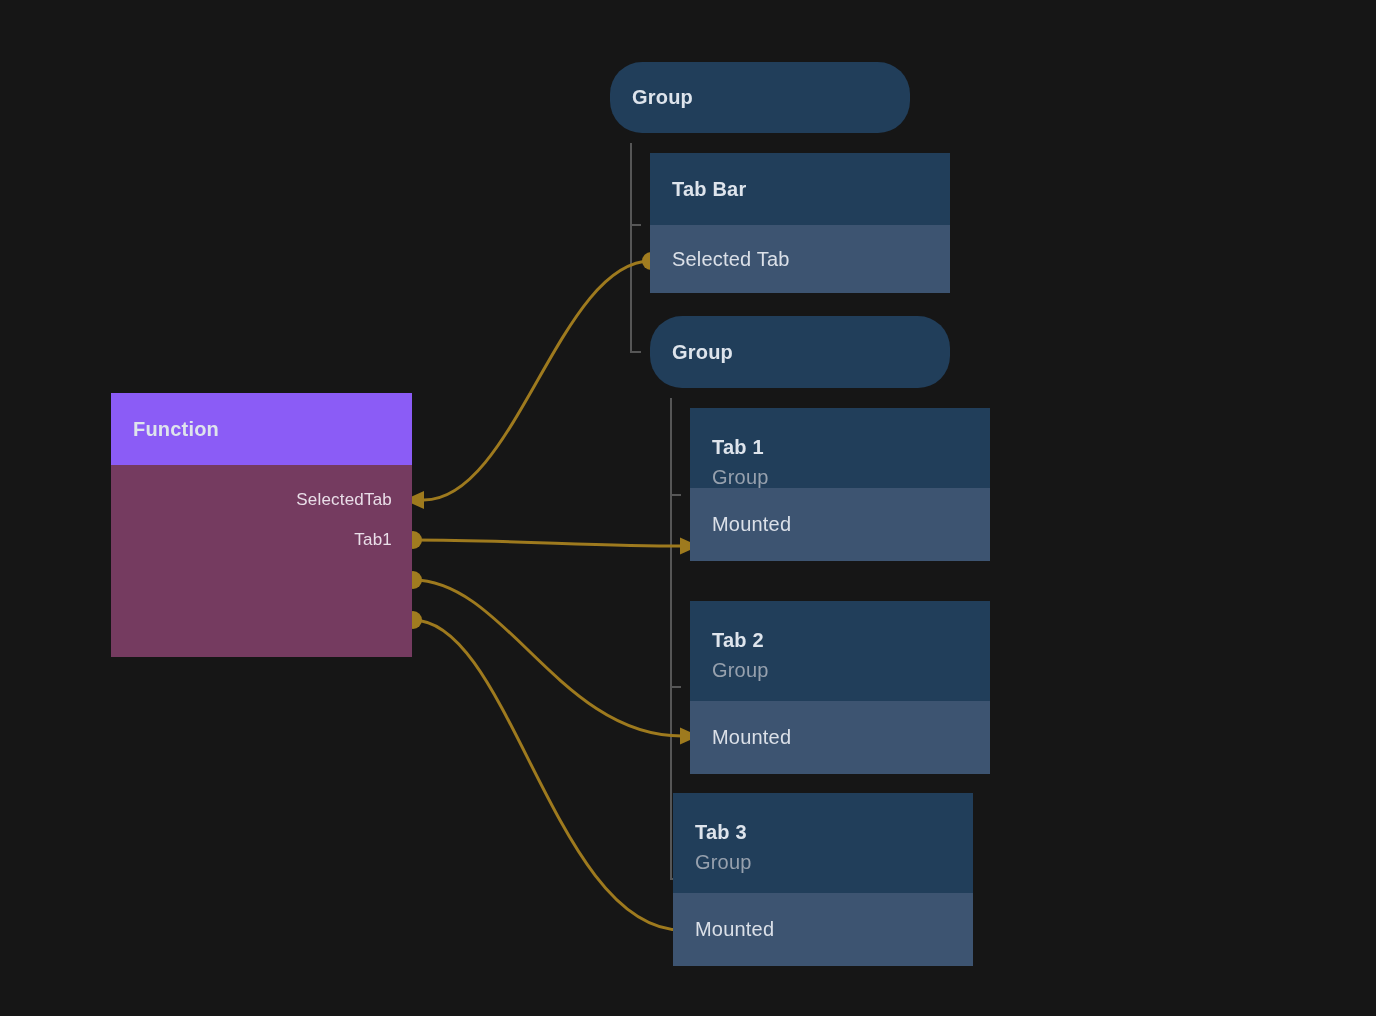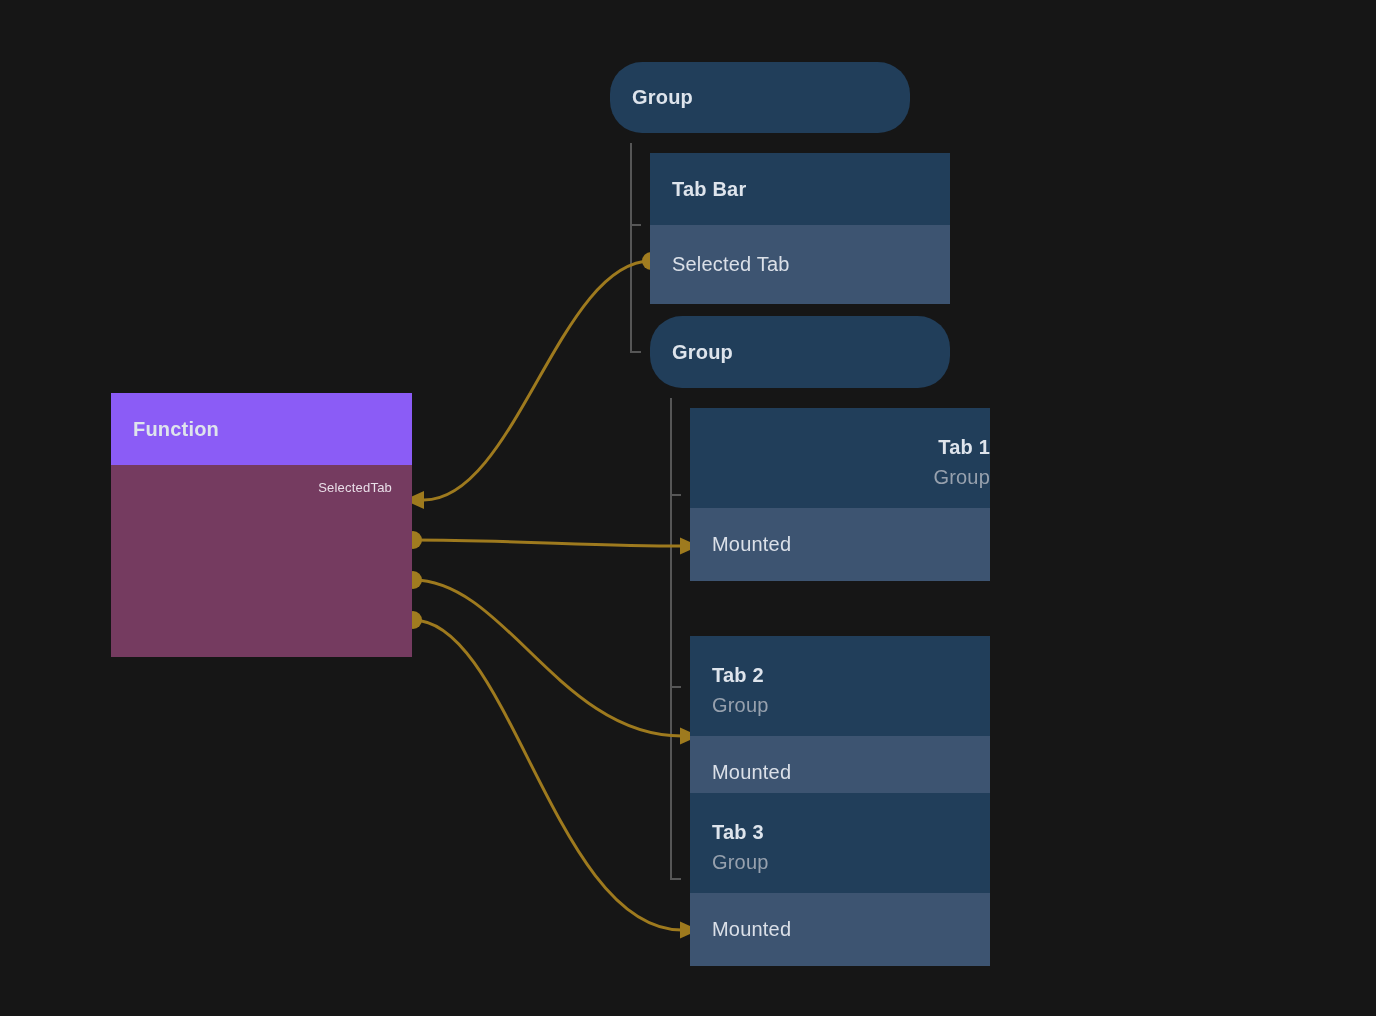--- a/index.html
+++ b/index.html
@@ -74,25 +74,25 @@
   }
   #fn-body {
     background: #753b60;
     height: 192px;
     padding-top: 15px;
     box-sizing: border-box;
   }
   .fn-port-row {
     height: 40px;
     display: flex;
-    align-items: flex-start;
+    align-items: center;
     justify-content: flex-end;
     padding-right: 20px;
     color: #e9dee8;
-    font-size: 13px;
+    font-size: 17px;
     letter-spacing: 0.2px;
   }
   #wires {
     position: absolute;
     left: 0;
     top: 0;
     width: 1376px;
     height: 1016px;
   }
 </style>
@@ -134,63 +134,66 @@
   </svg>
 
   <div class="node blue-header header-single" style="left:610px; top:62px; width:300px; height:71px;">
     <span class="node-title">Group</span>
   </div>
 
   <div class="node" style="left:650px; top:153px; width:300px; height:144px;">
     <div class="blue-header header-single" style="height:72px;text-align:center;">
       <span class="node-title">Tab Bar</span>
     </div>
-    <div class="blue-row row" style="height:79px;">
+    <div class="blue-row row" style="height:68px;">
       <span class="row-label">Selected Tab</span>
     </div>
   </div>
 
   <div class="node blue-header header-single" style="left:650px; top:316px; width:300px; height:72px;">
     <span class="node-title">Group</span>
   </div>
 
   <div class="node" style="left:690px; top:408px; width:300px; height:173px;">
-    <div class="blue-header header-double" style="height:100px; box-sizing:border-box;text-align:right;">
+    <div class="blue-header header-double" style="height:80px; box-sizing:border-box;">
       <div class="node-title">Tab 1</div>
       <div class="node-subtitle">Group</div>
     </div>
     <div class="blue-row row" style="height:73px;">
       <span class="row-label">Mounted</span>
     </div>
   </div>
 
-  <div class="node" style="left:690px; top:601px; width:300px; height:173px;margin-top:35px;">
+  <div class="node" style="left:690px; top:601px; width:300px; height:173px;">
     <div class="blue-header header-double" style="height:100px; box-sizing:border-box;">
       <div class="node-title">Tab 2</div>
       <div class="node-subtitle">Group</div>
     </div>
     <div class="blue-row row" style="height:73px;">
       <span class="row-label">Mounted</span>
     </div>
   </div>
 
-  <div class="node" style="left:690px; top:793px; width:300px; height:173px;">
+  <div class="node" style="left:673px; top:793px; width:300px; height:173px;">
     <div class="blue-header header-double" style="height:100px; box-sizing:border-box;">
       <div class="node-title">Tab 3</div>
       <div class="node-subtitle">Group</div>
     </div>
     <div class="blue-row row" style="height:73px;">
       <span class="row-label">Mounted</span>
     </div>
   </div>
 
   <div id="fn-node" class="node">
     <div id="fn-header">
       <span class="node-title">Function</span>
     </div>
     <div id="fn-body">
       <div class="fn-port-row">
         <span>SelectedTab</span>
       </div>
+      <div class="fn-port-row">
+        <span>Tab1</span>
+      </div>
     </div>
   </div>
 
 </div>
 
 </body></html>

